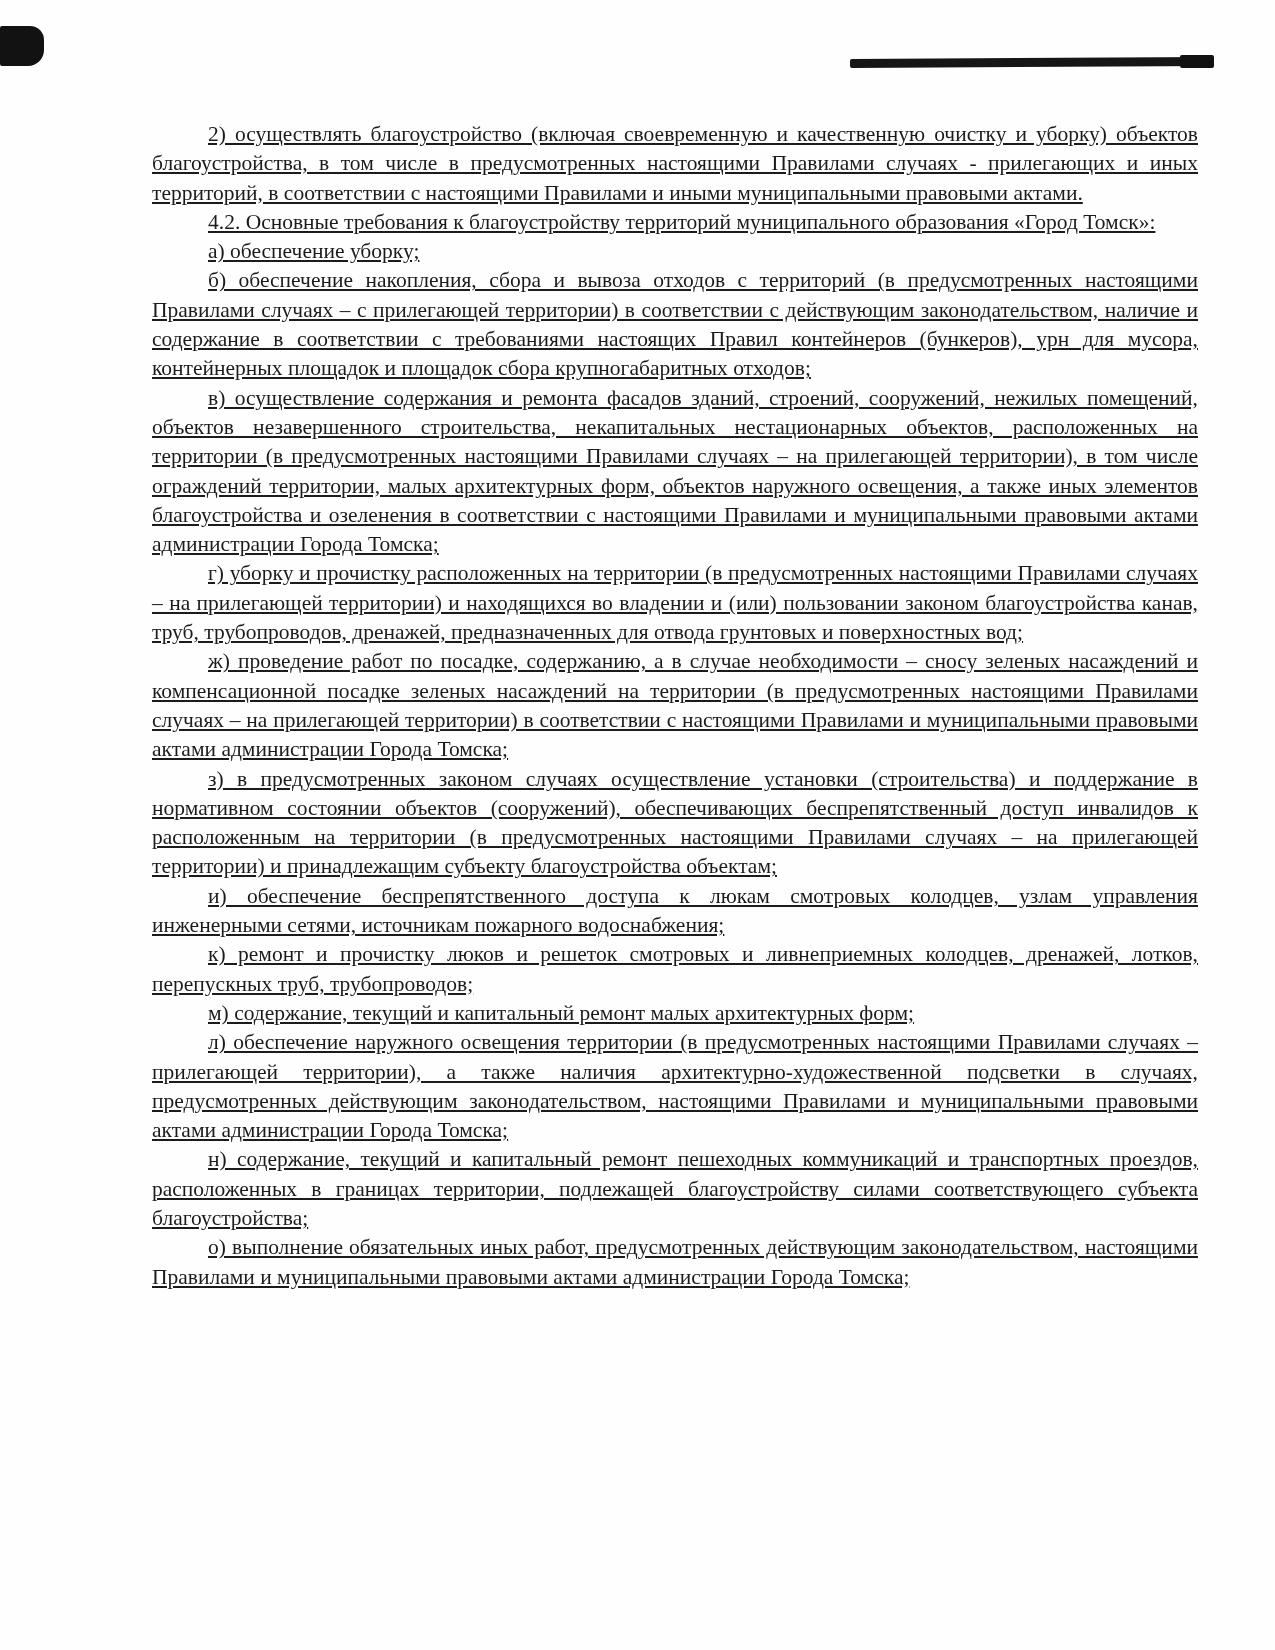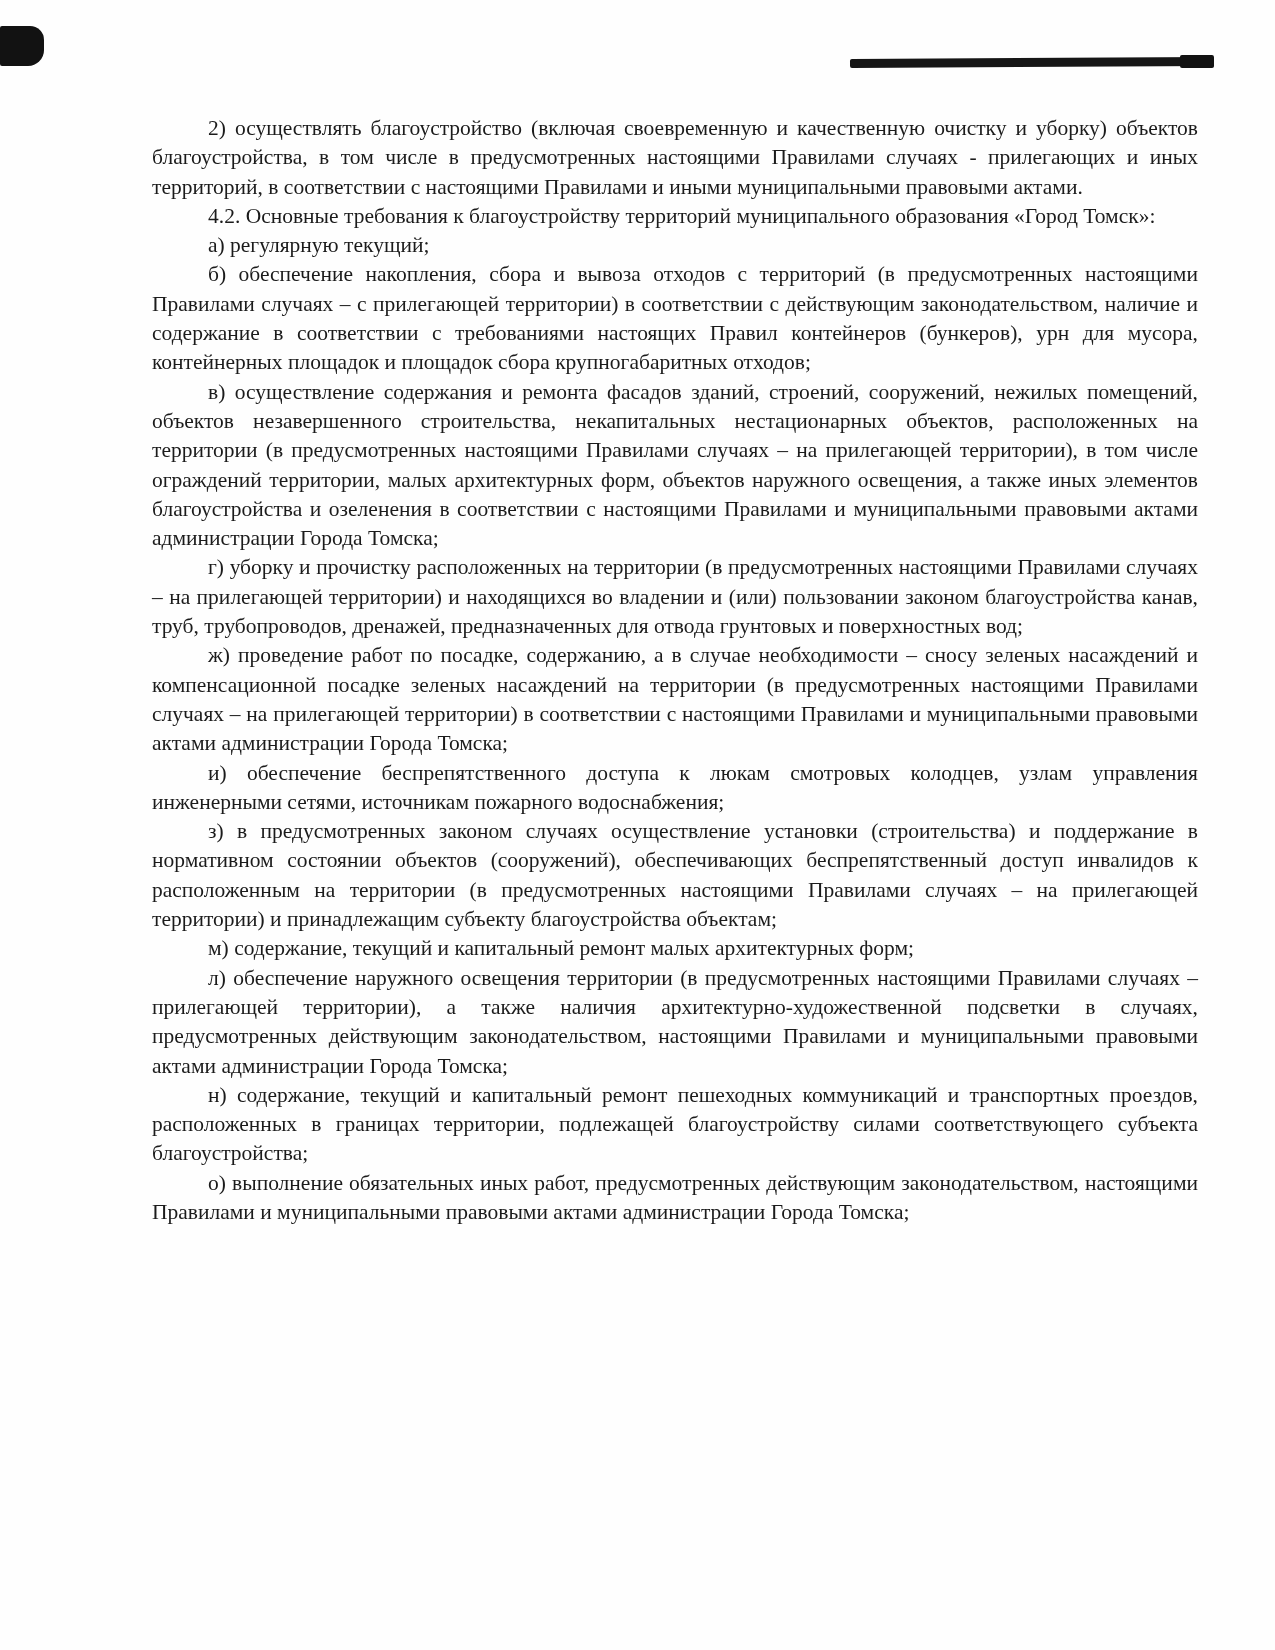--- a/index.html
+++ b/index.html
@@ -43,49 +43,51 @@
     top: -2px;
     width: 34px;
     height: 13px;
     background: #121212;
     border-radius: 2px;
   }
   
   .doc-body {
     position: absolute;
     left: 152px;
-    top: 114px;
+    top: 120px;
     width: 1046px;
     text-align: justify;
     font-size: 21.5px;
     line-height: 29.3px;
+    text-decoration: underline;
   }
   .doc-body p {
     margin: 0;
     padding: 0;
     text-indent: 56px;
   }
 </style>
 </head>
 <body>
 
 <div class="page">
 
   <div class="scan-corner"></div>
   <div class="scan-line"></div>
 
   <div class="doc-body">
     <p>2) осуществлять благоустройство (включая своевременную и качественную очистку и уборку) объектов благоустройства, в том числе в предусмотренных настоящими Правилами случаях - прилегающих и иных территорий, в соответствии с настоящими Правилами и иными муниципальными правовыми актами.</p>
     <p>4.2. Основные требования к благоустройству территорий муниципального образования «Город Томск»:</p>
-    <p>а) регулярную текущий;</p>
+    <p>а) обеспечение уборку;</p>
     <p>б) обеспечение накопления, сбора и вывоза отходов с территорий (в предусмотренных настоящими Правилами случаях – с прилегающей территории) в соответствии с действующим законодательством, наличие и содержание в соответствии с требованиями настоящих Правил контейнеров (бункеров), урн для мусора, контейнерных площадок и площадок сбора крупногабаритных отходов;</p>
     <p>в) осуществление содержания и ремонта фасадов зданий, строений, сооружений, нежилых помещений, объектов незавершенного строительства, некапитальных нестационарных объектов, расположенных на территории (в предусмотренных настоящими Правилами случаях – на прилегающей территории), в том числе ограждений территории, малых архитектурных форм, объектов наружного освещения, а также иных элементов благоустройства и озеленения в соответствии с настоящими Правилами и муниципальными правовыми актами администрации Города Томска;</p>
     <p>г) уборку и прочистку расположенных на территории (в предусмотренных настоящими Правилами случаях – на прилегающей территории) и находящихся во владении и (или) пользовании законом благоустройства канав, труб, трубопроводов, дренажей, предназначенных для отвода грунтовых и поверхностных вод;</p>
     <p>ж) проведение работ по посадке, содержанию, а в случае необходимости – сносу зеленых насаждений и компенсационной посадке зеленых насаждений на территории (в предусмотренных настоящими Правилами случаях – на прилегающей территории) в соответствии с настоящими Правилами и муниципальными правовыми актами администрации Города Томска;</p>
+    <p>з) в предусмотренных законом случаях осуществление установки (строительства) и поддержание в нормативном состоянии объектов (сооружений), обеспечивающих беспрепятственный доступ инвалидов к расположенным на территории (в предусмотренных настоящими Правилами случаях – на прилегающей территории) и принадлежащим субъекту благоустройства объектам;</p>
     <p>и) обеспечение беспрепятственного доступа к люкам смотровых колодцев, узлам управления инженерными сетями, источникам пожарного водоснабжения;</p>
-    <p>з) в предусмотренных законом случаях осуществление установки (строительства) и поддержание в нормативном состоянии объектов (сооружений), обеспечивающих беспрепятственный доступ инвалидов к расположенным на территории (в предусмотренных настоящими Правилами случаях – на прилегающей территории) и принадлежащим субъекту благоустройства объектам;</p>
+    <p>к) ремонт и прочистку люков и решеток смотровых и ливнеприемных колодцев, дренажей, лотков, перепускных труб, трубопроводов;</p>
     <p>м) содержание, текущий и капитальный ремонт малых архитектурных форм;</p>
     <p>л) обеспечение наружного освещения территории (в предусмотренных настоящими Правилами случаях – прилегающей территории), а также наличия архитектурно-художественной подсветки в случаях, предусмотренных действующим законодательством, настоящими Правилами и муниципальными правовыми актами администрации Города Томска;</p>
     <p>н) содержание, текущий и капитальный ремонт пешеходных коммуникаций и транспортных проездов, расположенных в границах территории, подлежащей благоустройству силами соответствующего субъекта благоустройства;</p>
     <p>о) выполнение обязательных иных работ, предусмотренных действующим законодательством, настоящими Правилами и муниципальными правовыми актами администрации Города Томска;</p>
   </div>
 
 </div>
 
 </body></html>

